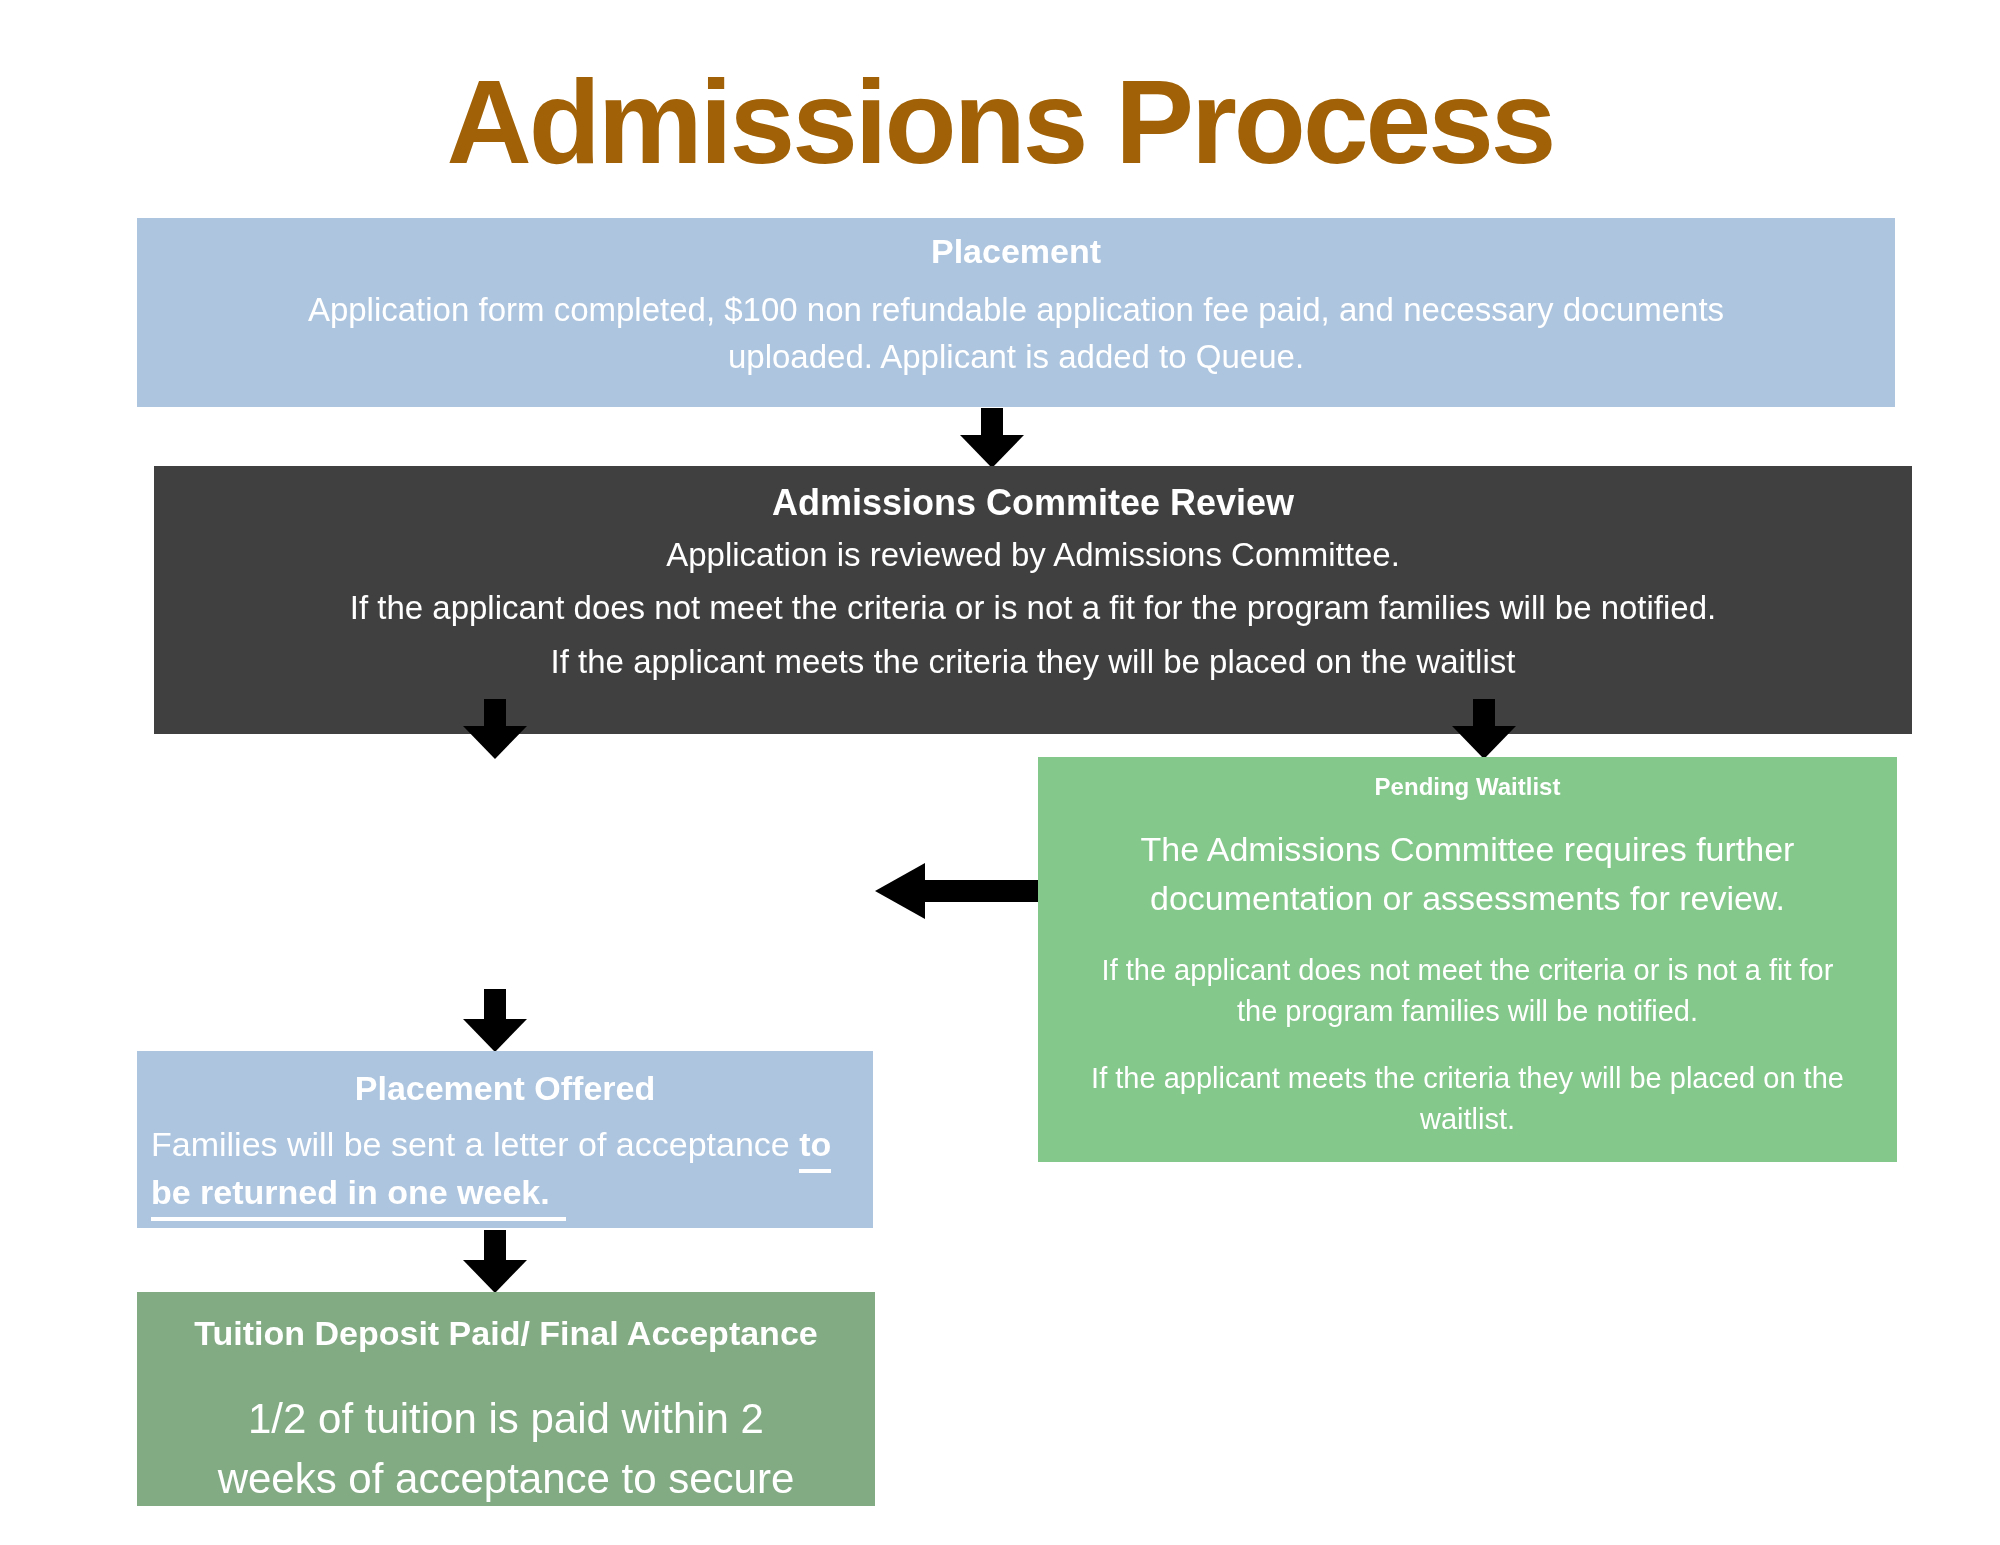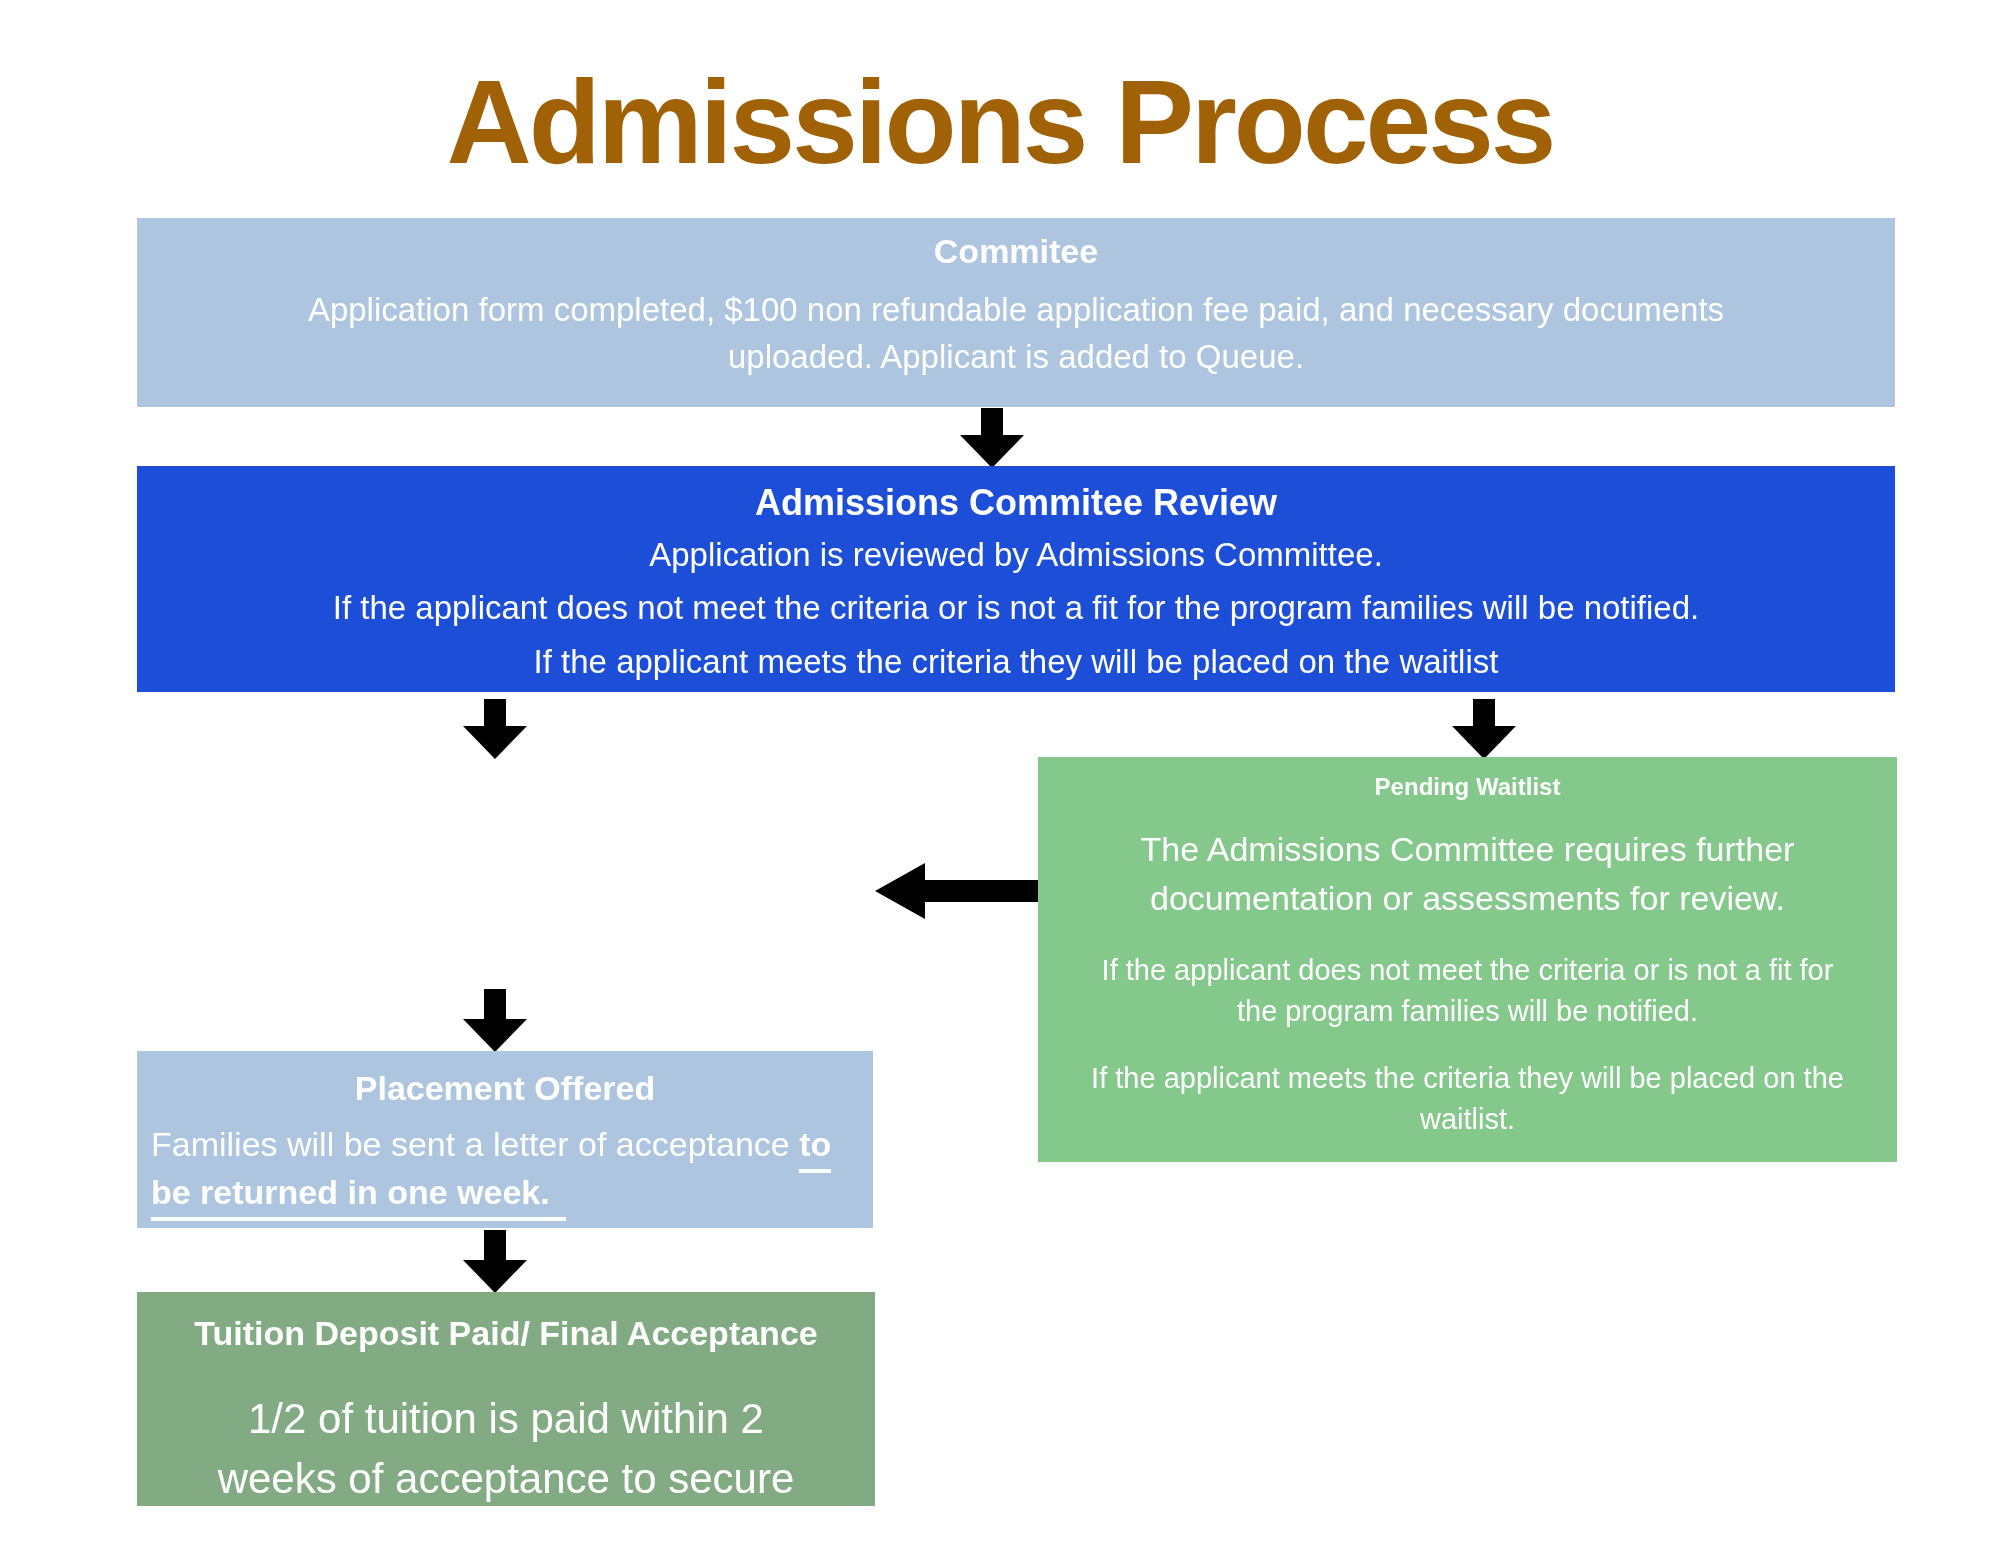--- a/index.html
+++ b/index.html
@@ -30,21 +30,21 @@
     box-sizing:border-box;
   }
   .box-heading { font-weight:bold; }
 
   
   .box.applicant { left:137px; top:218px; width:1758px; height:189px; background:#adc5df; }
   .box.applicant .box-heading { padding-top:14px; font-size:34px; }
   .box.applicant .box-body { margin-top:16px; padding:0 170px; font-size:33px; line-height:1.42; }
 
   
-  .box.review { left:137px; top:466px; width:1758px; height:226px; background:#1d4ed8; }
+  .box.review { left:154px; top:466px; width:1758px; height:268px; background:#404040; }
   .box.review .box-heading { padding-top:16px; font-size:36px; }
   .box.review .box-line { font-size:33px; line-height:1.62; }
   .box.review .lines { margin-top:4px; }
 
   
   .box.waitlist { left:137px; top:758px; width:736px; height:229px; background:#6a9b6e; }
   .box.waitlist .box-heading { padding-top:14px; font-size:36px; }
   .box.waitlist .box-body { margin-top:8px; padding:0 38px; font-size:34px; line-height:1.33; }
 
   
@@ -95,21 +95,21 @@
   .arrow-left .shaft { flex:1; height:22px; background:#000000; }
 </style>
 </head>
 <body>
 
 <div class="canvas">
 
   <h1 class="page-title">Admissions Process</h1>
 
   <section class="box applicant">
-    <div class="box-heading">Commitee</div>
+    <div class="box-heading">Placement</div>
     <div class="box-body">Application form completed, $100 non refundable application fee paid, and necessary documents uploaded. Applicant is added to Queue.</div>
   </section>
 
   <div class="arrow-down" style="left:960px; top:408px;">
     <div class="shaft"></div>
     <div class="head"></div>
   </div>
 
   <section class="box review">
     <div class="box-heading">Admissions Commitee Review</div>

